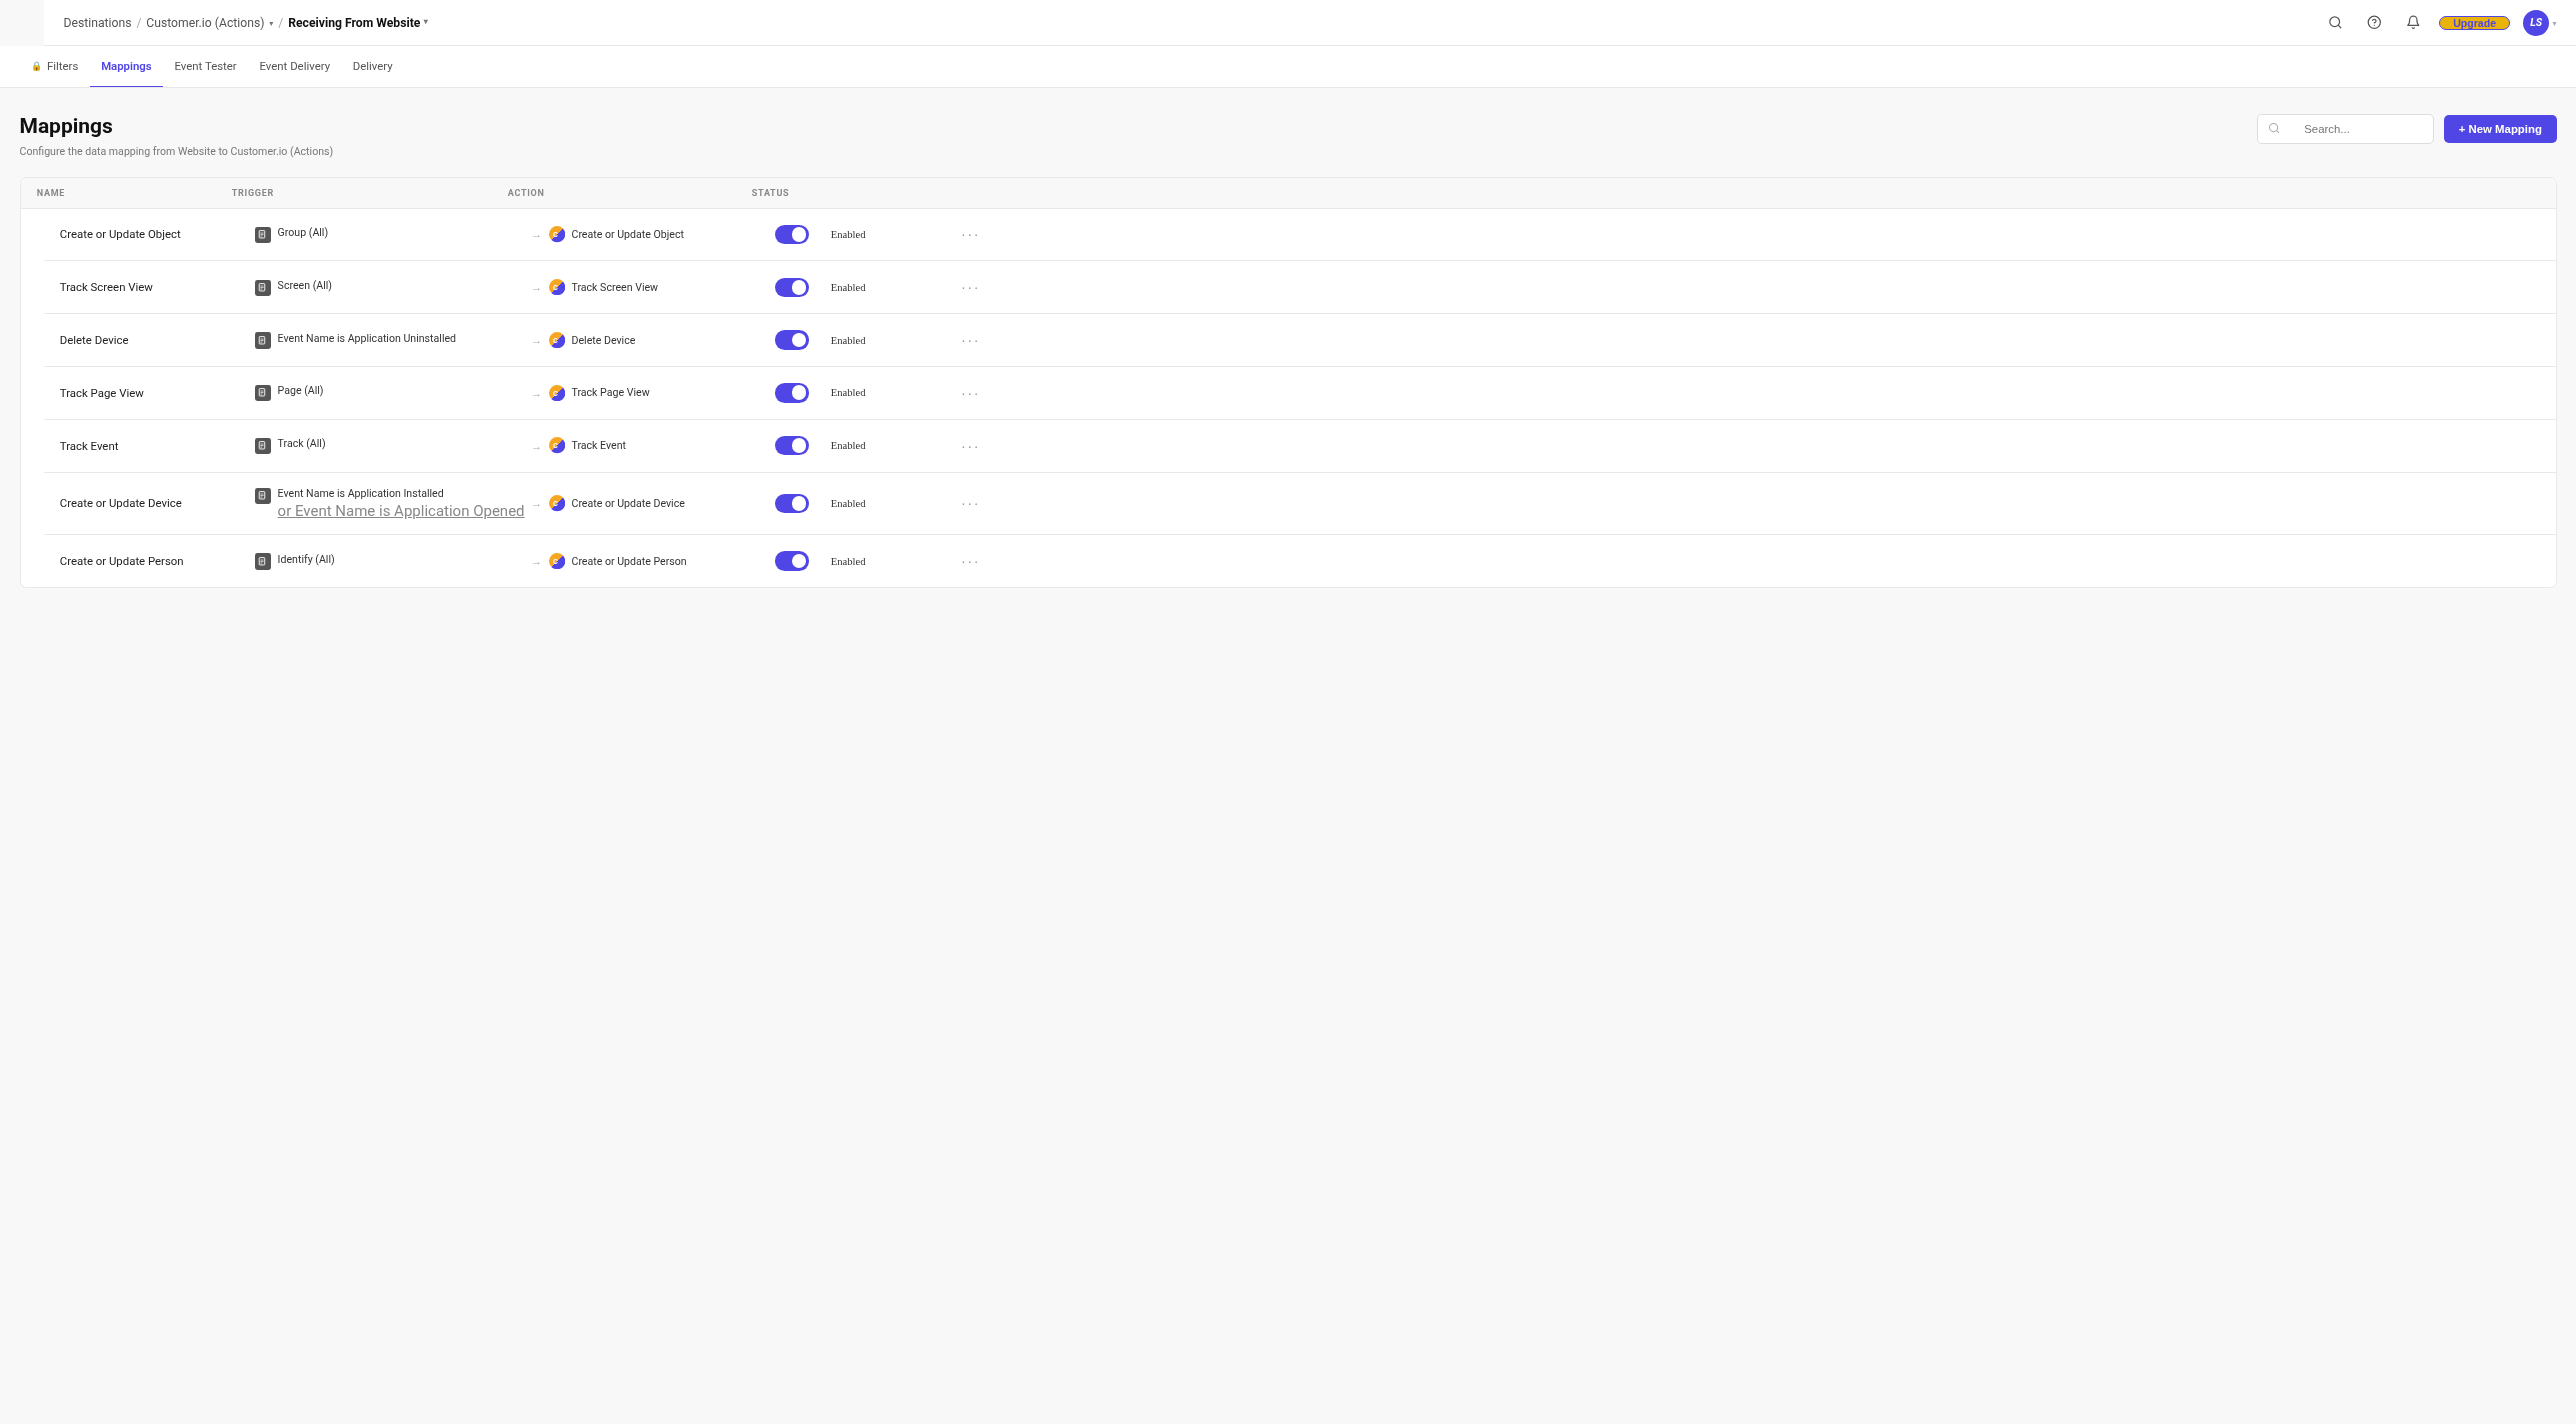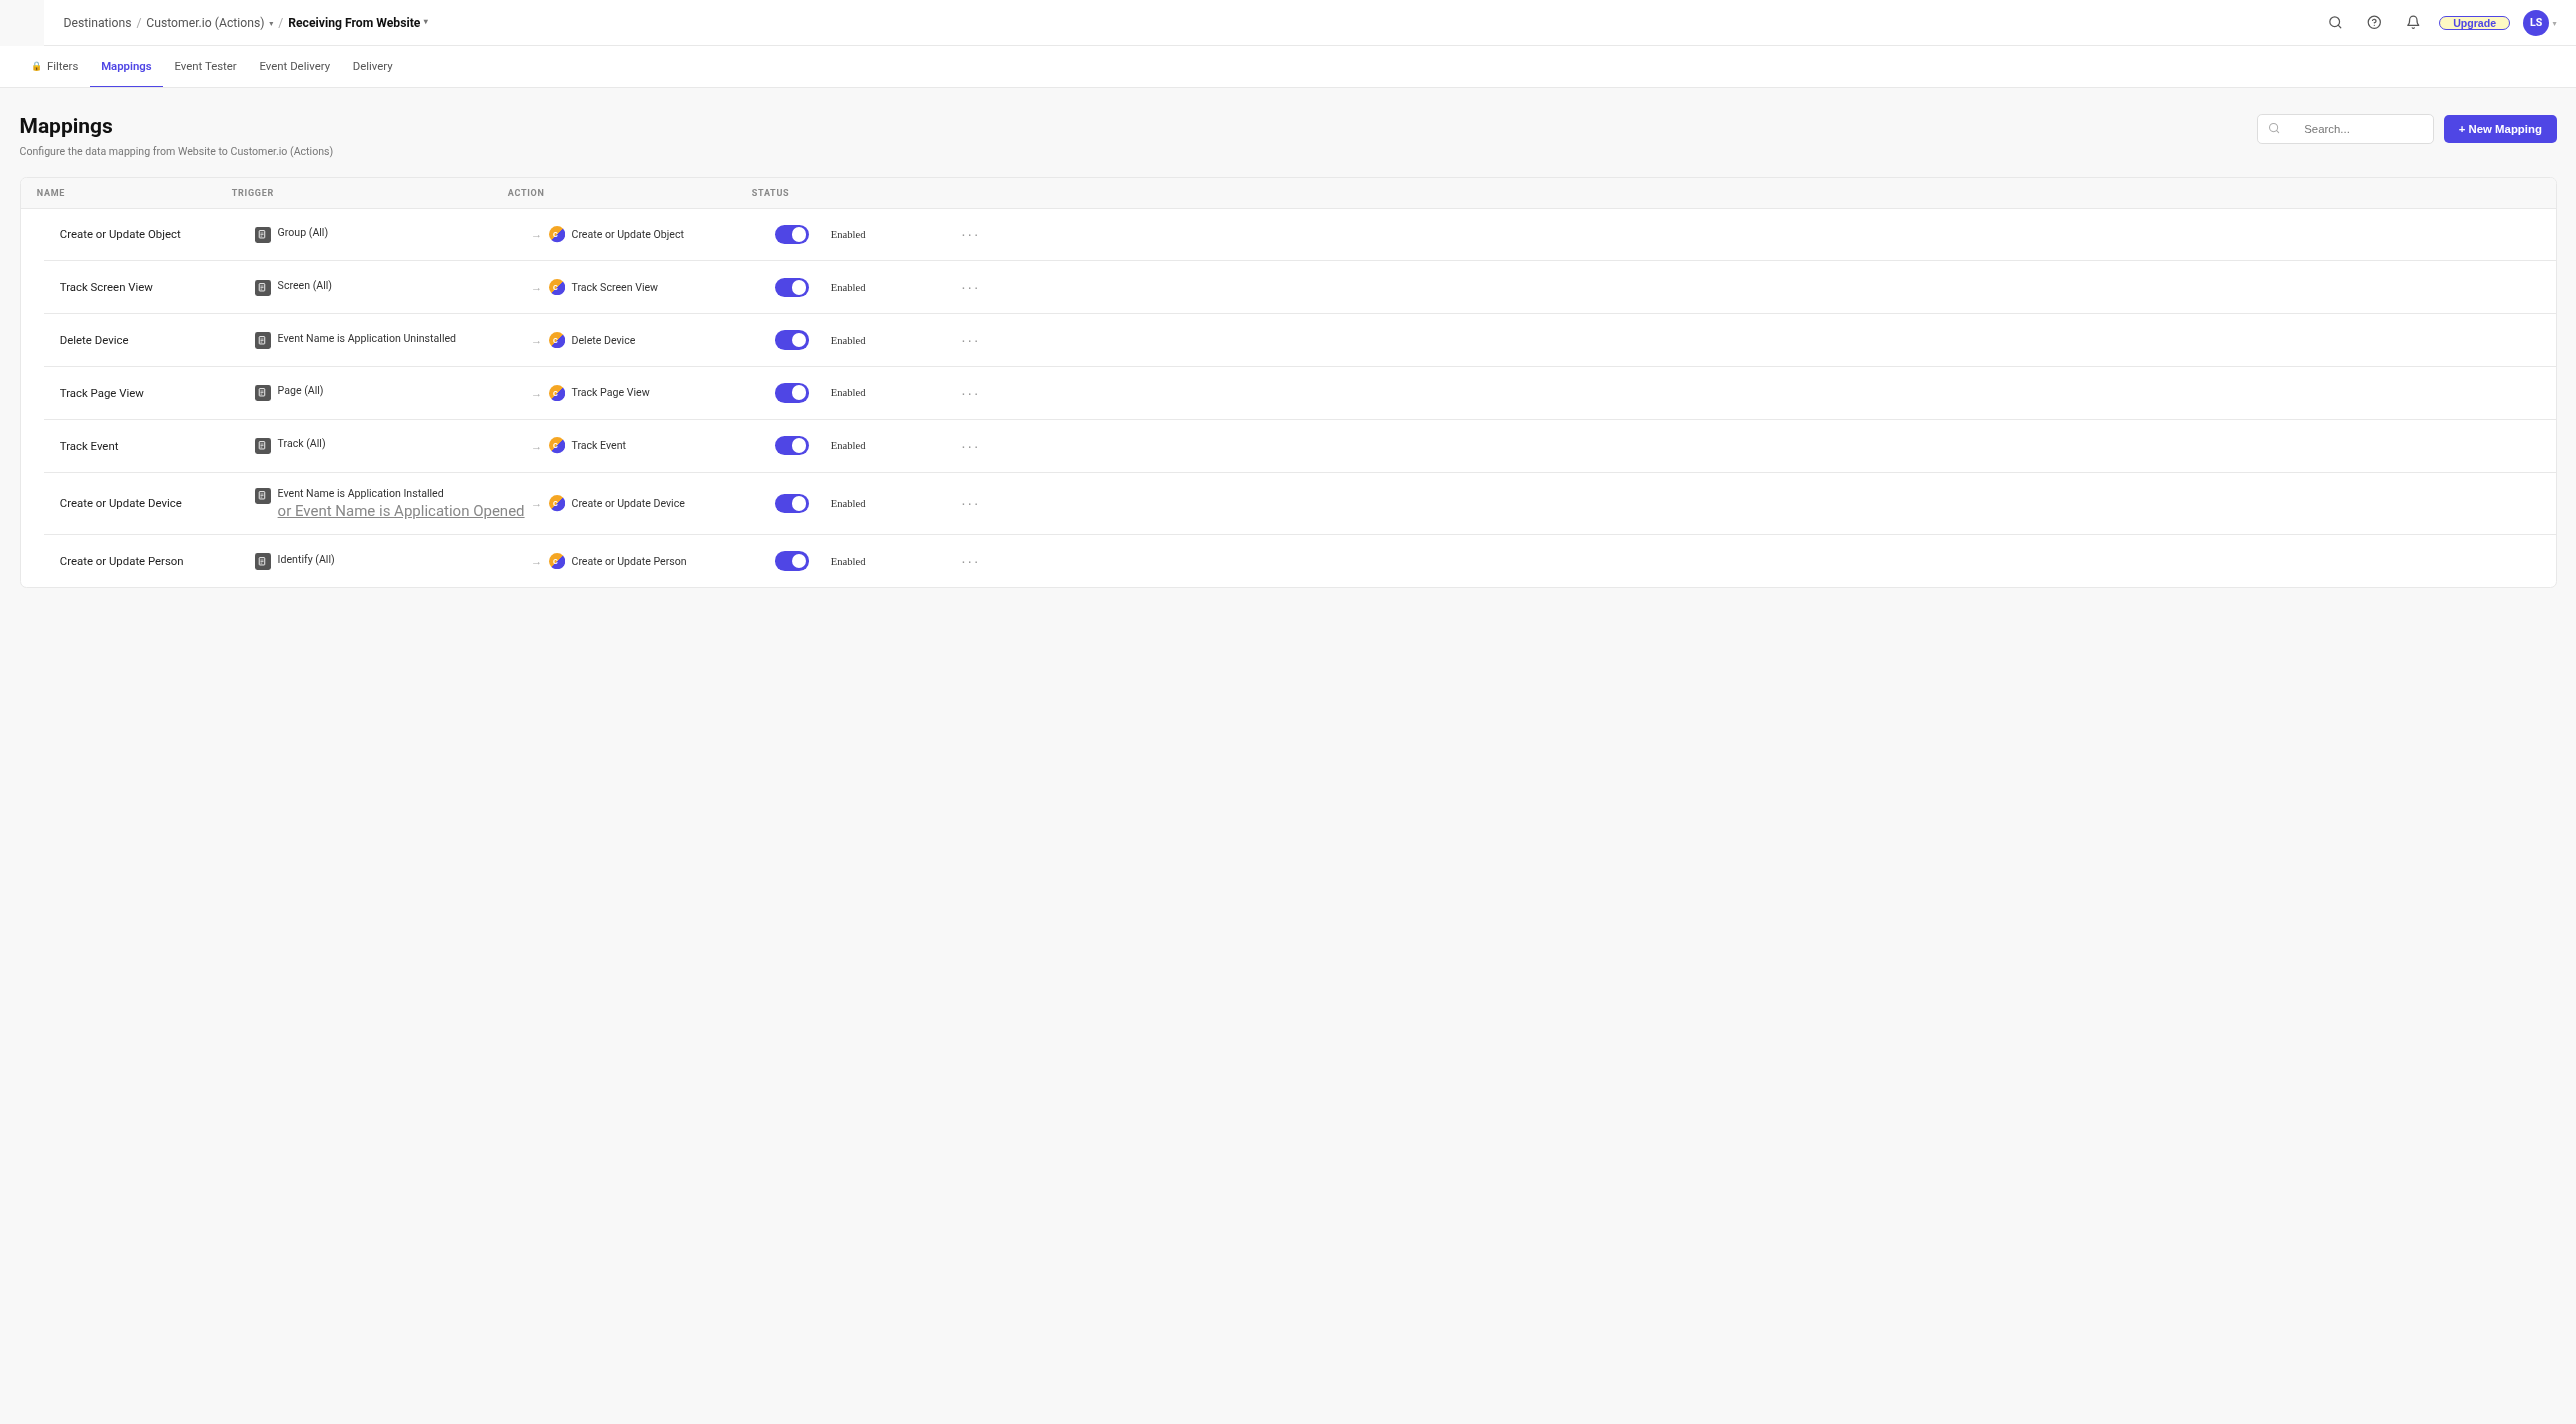--- a/index.html
+++ b/index.html
@@ -49,39 +49,40 @@
       display: flex;
       align-items: center;
       justify-content: center;
       width: 26px;
       height: 26px;
       border-radius: 50%;
     }
     .upgrade-btn {
       border: 1.6px solid #4f46e5;
       color: #4f46e5;
-      background: #fef9c3;
+      background: #eab308;
       padding: 0 13px;
       border-radius: 8px;
       font-weight: 600;
       font-size: 10.6px;
       cursor: pointer;
     }
     .avatar {
       width: 26px;
       height: 26px;
       background: #4f46e5;
       color: #fff;
       border-radius: 50%;
       display: flex;
       align-items: center;
       justify-content: center;
       font-weight: 700;
       font-size: 10.6px;
       cursor: pointer;
+      font-style: italic;
     }
     .avatar-wrapper {
       display: flex;
       align-items: center;
       gap: 3.3px;
       cursor: pointer;
     }
 
     
     .sub-nav {

